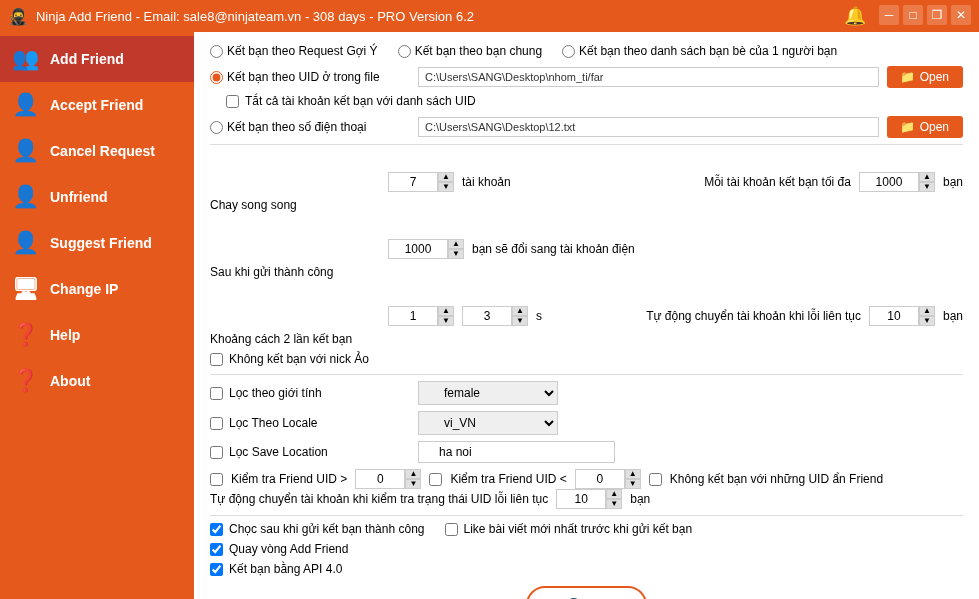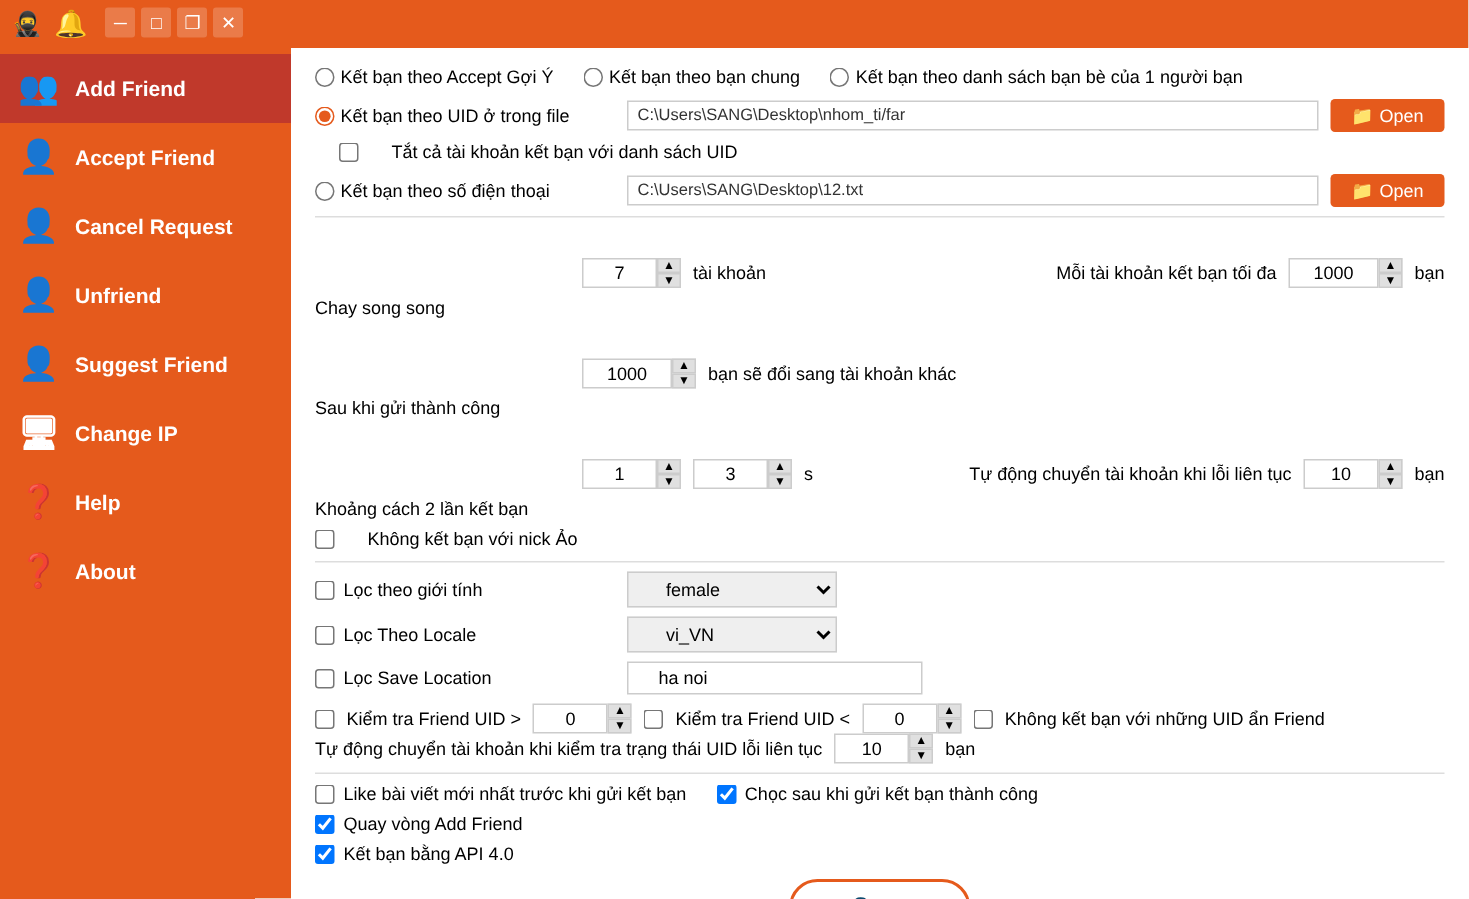--- a/index.html
+++ b/index.html
@@ -73,21 +73,21 @@
       background: #e55a1c;
       color: white;
       border: none;
       padding: 4px 14px;
       cursor: pointer;
       border-radius: 3px;
       font-size: 12px;
       display: flex; align-items: center; gap: 4px;
     }
 
-    .checkbox-row { display: flex; align-items: center; gap: 22px; margin-bottom: 8px; margin-left: 16px; font-size: 12px; }
+    .checkbox-row { display: flex; align-items: center; gap: 6px; margin-bottom: 8px; margin-left: 16px; font-size: 12px; }
     .checkbox-row input[type=checkbox] { accent-color: #e55a1c; }
 
     .params-row { display: flex; align-items: center; gap: 8px; margin-bottom: 6px; font-size: 12px; flex-wrap: wrap; }
     .params-label { min-width: 170px; margin-top: 47px; }
 
     .spinner-group { display: flex; align-items: center; }
     .spinner-input {
       width: 50px; border: 1px solid #ccc; padding: 2px 4px; text-align: center; font-size: 12px;
     }
     .spinner-btns { display: flex; flex-direction: column; }
@@ -126,20 +126,21 @@
       margin: 10px auto 0;
     }
 
     .sep-line { height: 1px; background: #ddd; margin: 6px 0; }
   </style>
 </head>
 <body>
 
 <div class="title-bar">
   <span class="icon">🥷</span>
+  <span class="title">Ninja Add Friend - Email: sale8@ninjateam.vn - 308 days - PRO Version 6.2</span>
   <div class="controls">
     <span style="font-size:18px;margin-right:8px;">🔔</span>
     <button class="ctrl-btn">─</button>
     <button class="ctrl-btn">□</button>
     <button class="ctrl-btn">❐</button>
     <button class="ctrl-btn close">✕</button>
   </div>
 </div>
 
 <div class="main-layout">
@@ -177,21 +178,21 @@
       <span class="si-icon">❓</span>
       <span class="si-label">About</span>
     </div>
   </div>
 
   <div class="content">
 
     <div class="radio-row">
       <label class="radio-option">
         <input type="radio" name="method" style="">
-        <span>Kết bạn theo Accept Gợi Ý</span>
+        <span>Kết bạn theo Request Gợi Ý</span>
       </label>
       <label class="radio-option">
         <input type="radio" name="method" style="">
         <span>Kết bạn theo bạn chung</span>
       </label>
       <label class="radio-option">
         <input type="radio" name="method" style="">
         <span>Kết bạn theo danh sách bạn bè của 1 người bạn</span>
       </label>
     </div>
@@ -251,21 +252,21 @@
 
     <div class="params-row">
       <span class="params-label">Sau khi gửi thành công</span>
       <div class="spinner-group">
         <input class="spinner-input" type="text" value="1000" style="width: 60px;">
         <div class="spinner-btns">
           <div class="spinner-btn">▲</div>
           <div class="spinner-btn">▼</div>
         </div>
       </div>
-      <span>bạn sẽ đổi sang tài khoản khác</span>
+      <span>bạn sẽ đổi sang tài khoản điện</span>
     </div>
 
     <div class="params-row">
       <span class="params-label">Khoảng cách 2 lần kết bạn</span>
       <div class="spinner-group">
         <input class="spinner-input" type="text" value="1" style="">
         <div class="spinner-btns">
           <div class="spinner-btn">▲</div>
           <div class="spinner-btn">▼</div>
         </div>
@@ -360,26 +361,26 @@
         </div>
       </div>
       <span>bạn</span>
     </div>
 
     <div class="sep-line"></div>
 
     <div class="bottom-checkboxes">
       <div class="bottom-check-row">
         <div class="bottom-check-item">
+          <input type="checkbox" checked="" style="">
+          <span>Chọc sau khi gửi kết bạn thành công</span>
+        </div>
+        <div class="bottom-check-item">
           <input type="checkbox" style="">
           <span>Like bài viết mới nhất trước khi gửi kết bạn</span>
-        </div>
-        <div class="bottom-check-item">
-          <input type="checkbox" checked="" style="">
-          <span>Chọc sau khi gửi kết bạn thành công</span>
         </div>
       </div>
       <div class="bottom-check-row">
         <div class="bottom-check-item">
           <input type="checkbox" checked="" style="">
           <span>Quay vòng Add Friend</span>
         </div>
       </div>
       <div class="bottom-check-row">
         <div class="bottom-check-item">

